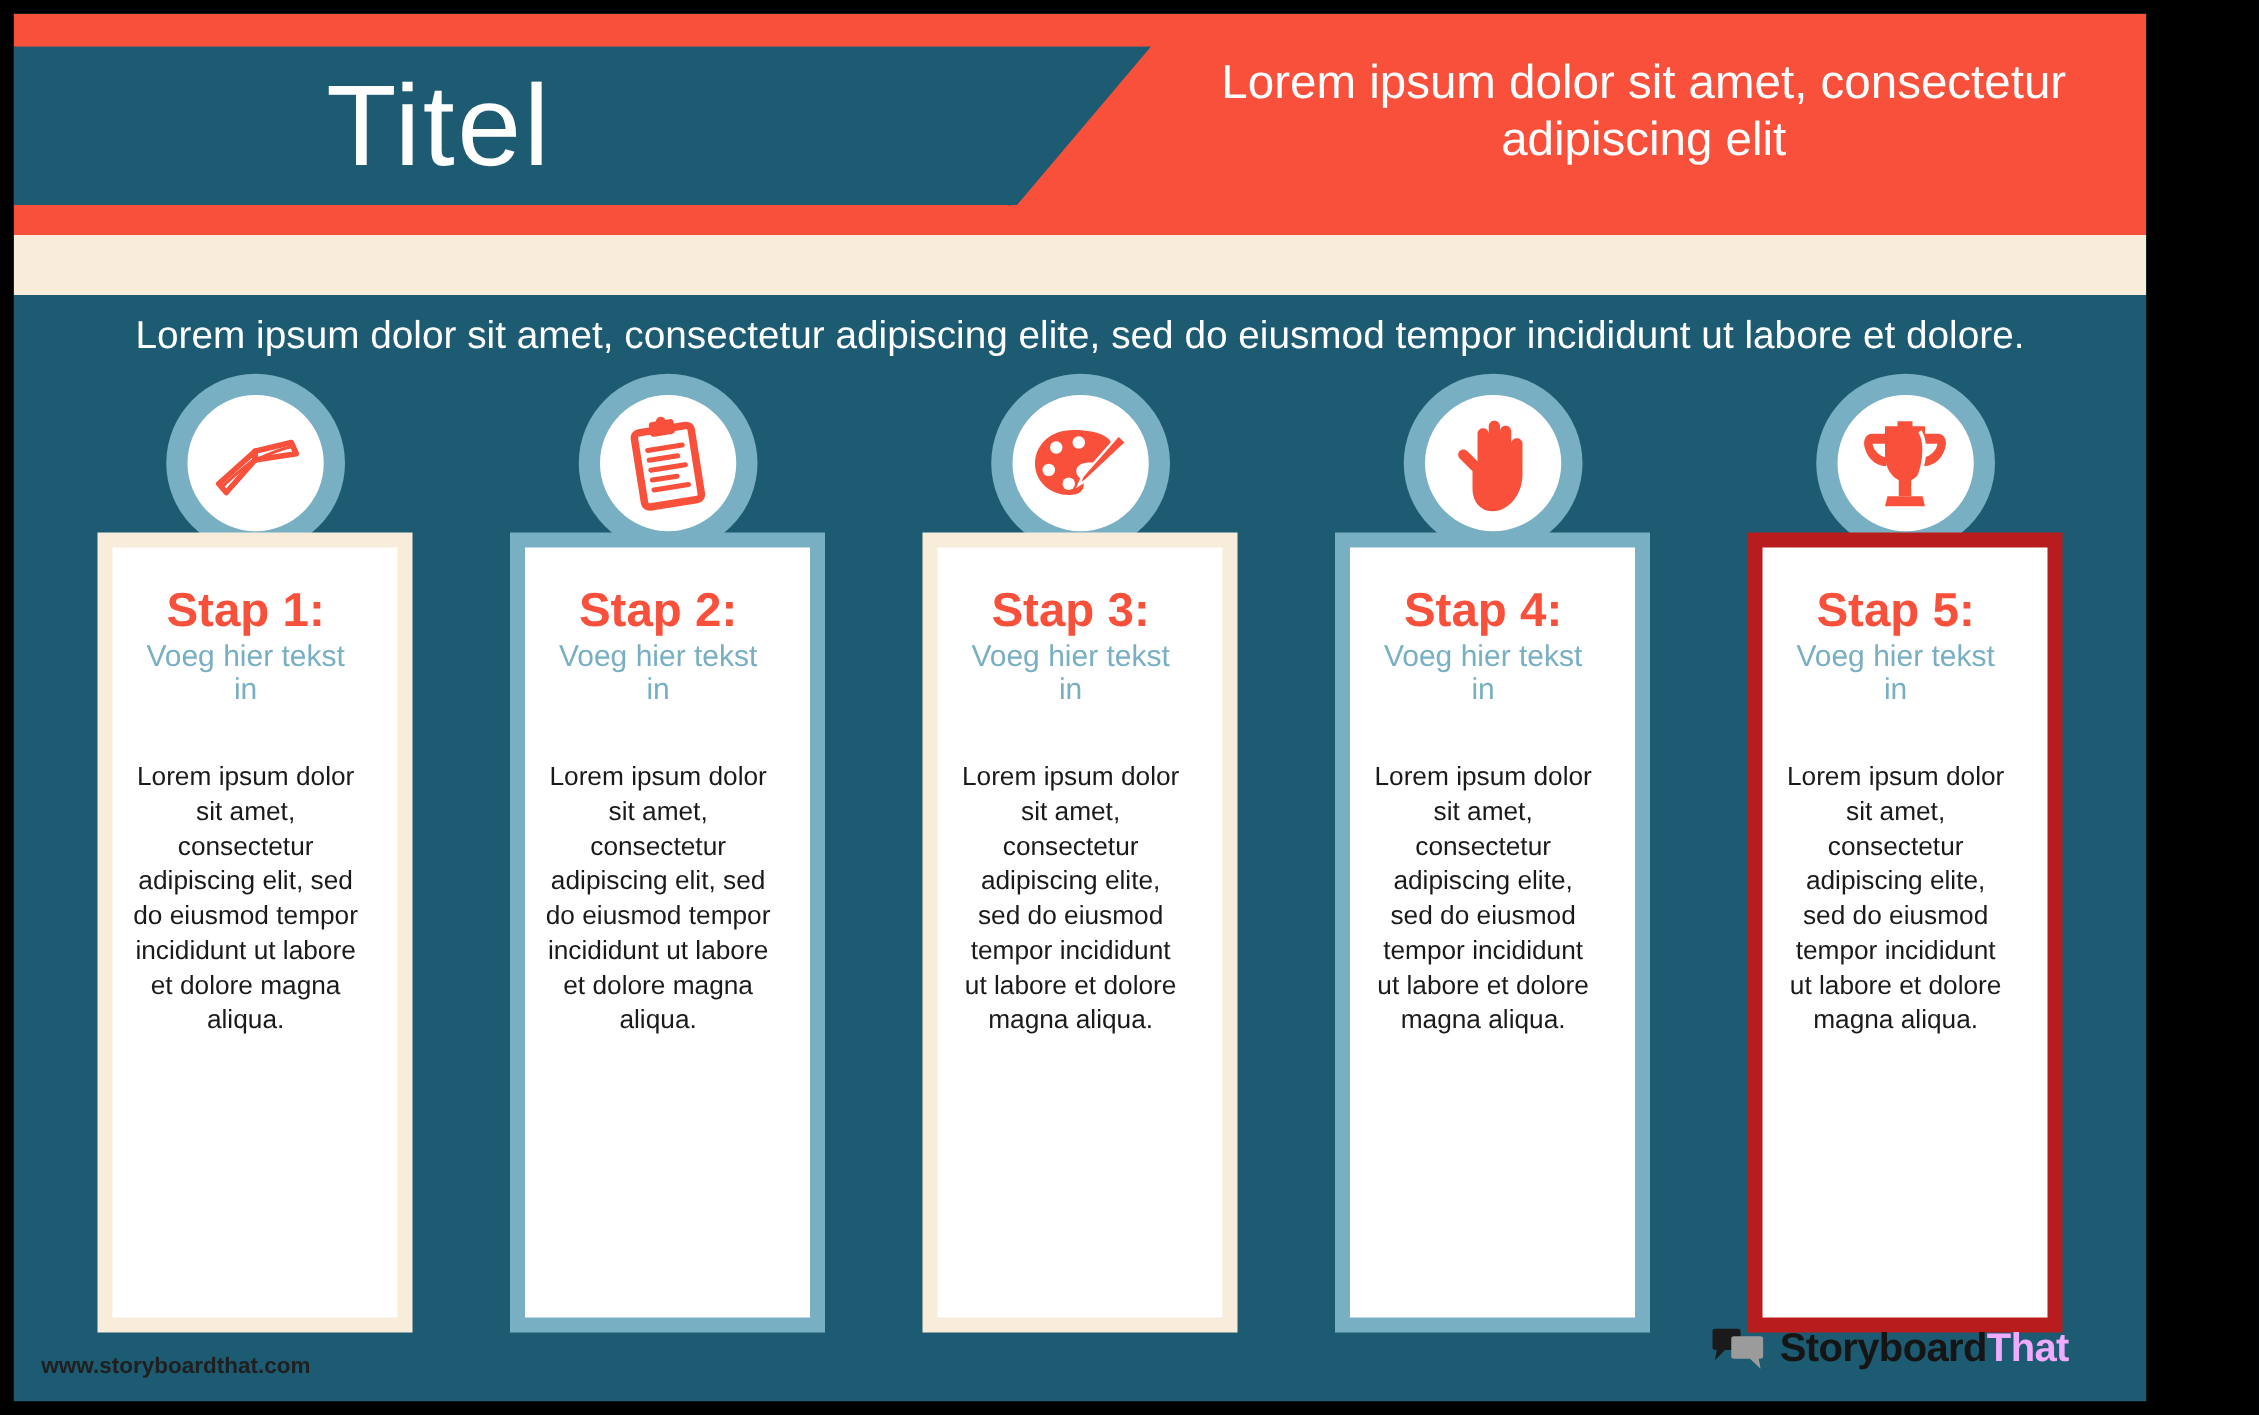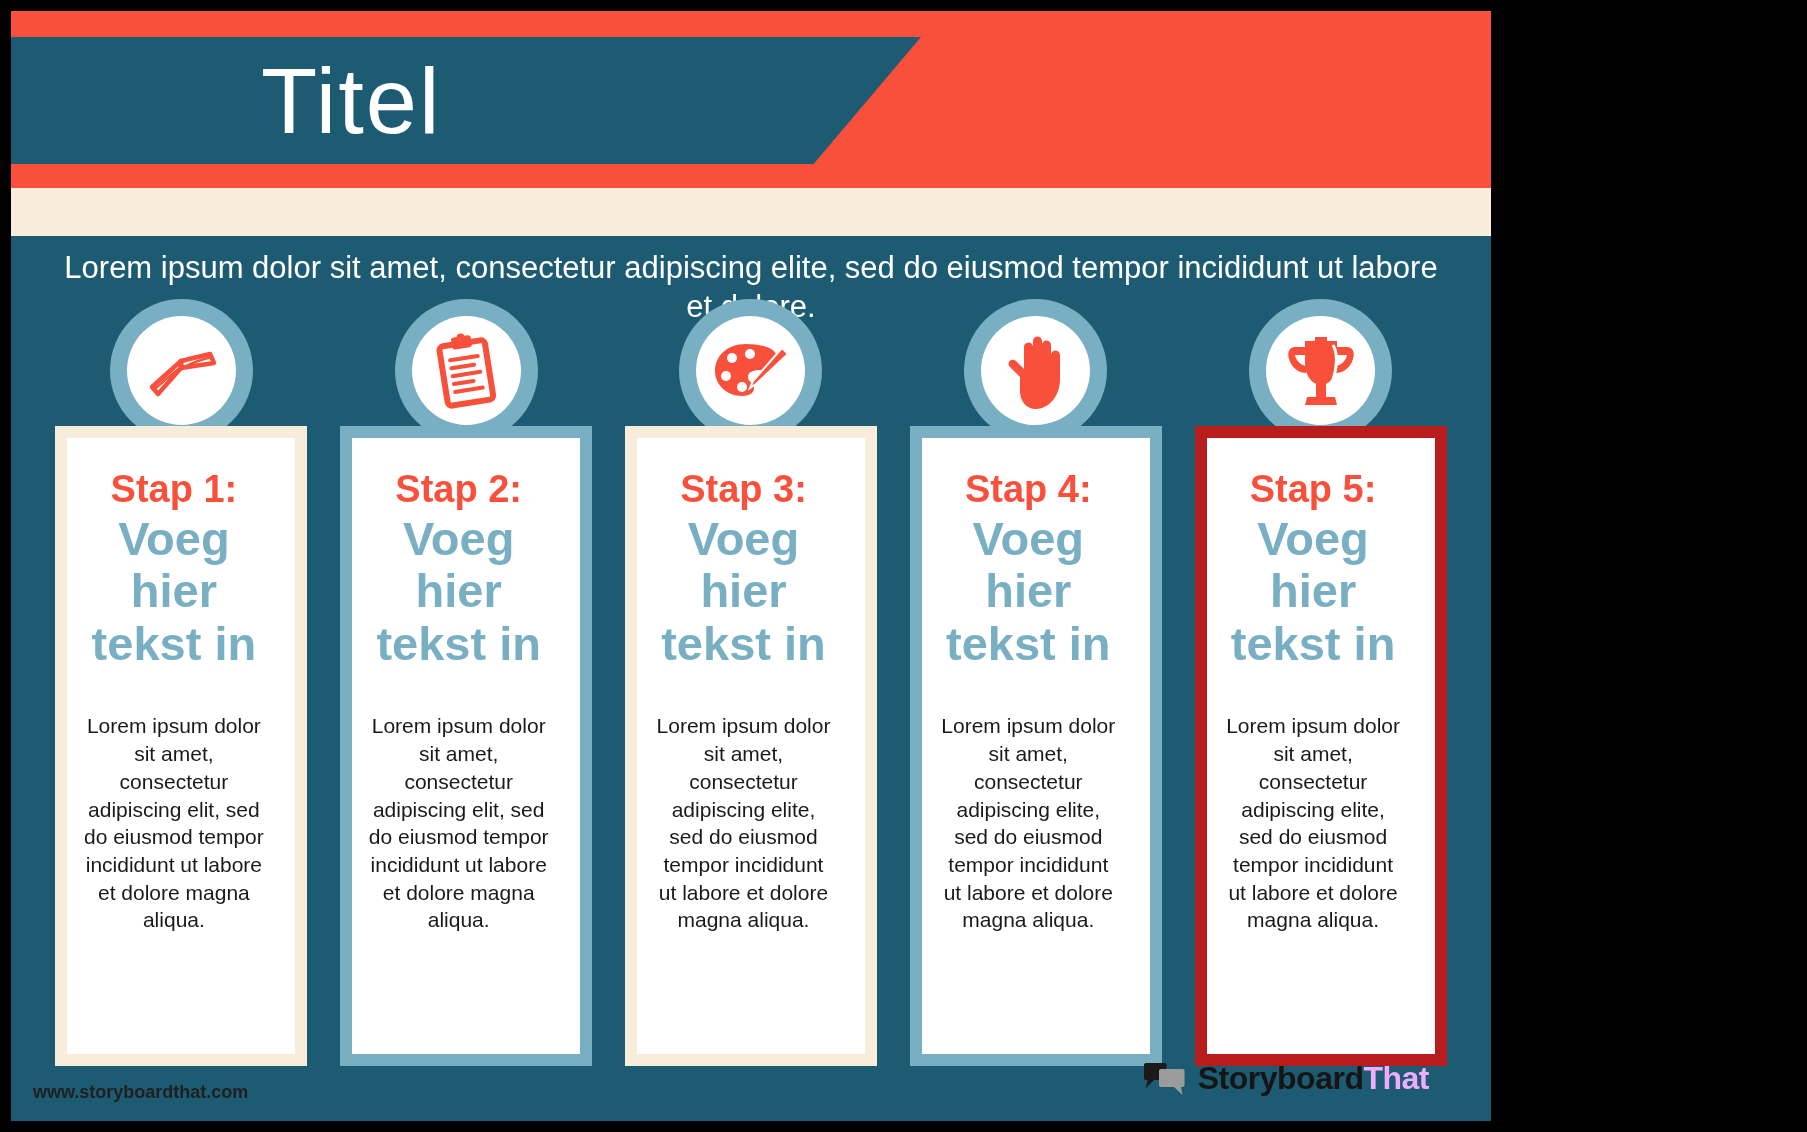--- a/index.html
+++ b/index.html
@@ -5,21 +5,21 @@
   * { margin:0; padding:0; box-sizing:border-box; }
   html,body{
     width:1807px; height:1132px;
     background:#000;
     font-family:"Liberation Sans", sans-serif;
     overflow:hidden;
   }
   .poster{
     position:absolute;
     left:11px; top:11px;
-    width:1480px; height:1110px;
+    width:1706px; height:1110px;
     background:#1d5b72;
     overflow:hidden;
   }
 
   
   .header{
     position:absolute; left:0; top:0;
     width:100%; height:177px;
     background:#f9503c;
   }
@@ -127,22 +127,22 @@
     text-align:center;
   }
   .step-label{
     color:#f9503c;
     font-size:38px;
     font-weight:bold;
     line-height:1.12;
   }
   .step-sub{
     color:#79afc2;
-    font-size:47px;
-    font-weight:bold;
+    font-size:24px;
+    font-weight:normal;
     line-height:1.12;
     margin-top:2px;
   }
   .step-body{
     color:#1a1a1a;
     font-size:21px;
     line-height:1.32;
     margin-top:42px;
   }
 
@@ -173,20 +173,21 @@
 </style>
 </head>
 <body>
 
 <div class="poster">
 
   <div class="header">
     <div class="title-banner">
       <span class="title-text">Titel</span>
     </div>
+    <div class="header-sub">Lorem ipsum dolor sit amet, consectetur adipiscing elit</div>
   </div>
 
   <div class="cream-strip"></div>
 
   <div class="description">Lorem ipsum dolor sit amet, consectetur adipiscing elite, sed do eiusmod tempor incididunt ut labore et dolore.</div>
 
   <div class="icon-row">
 
     <div class="icon-cell">
       <div class="icon-circle">

